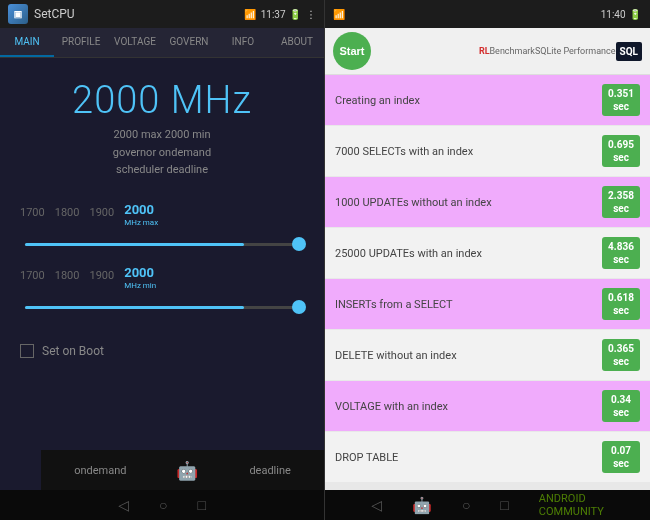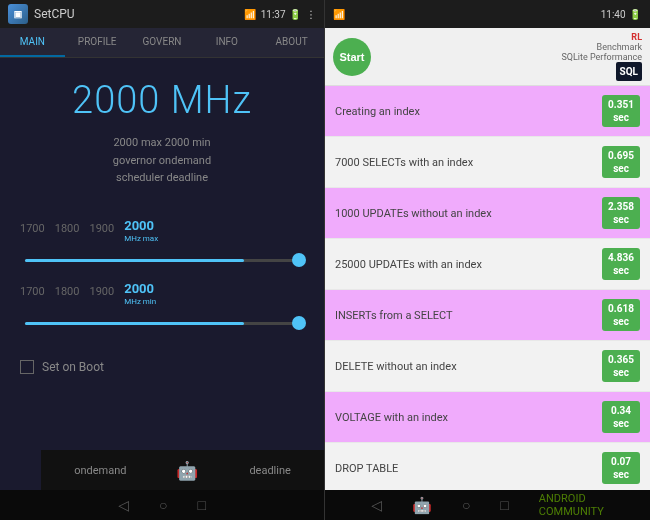--- a/index.html
+++ b/index.html
@@ -85,21 +85,20 @@
       border-bottom: 2px solid #0369a1;
     }
 
     .main-content {
       flex: 1;
       display: flex;
       flex-direction: column;
       align-items: center;
       padding: 20px 10px 10px;
       background: #1a1a2e;
-      gap: 8px;
     }
 
     .cpu-freq {
       font-size: 38px;
       color: #4fc3f7;
       font-weight: 300;
       letter-spacing: 1px;
     }
 
     .cpu-info {
@@ -267,22 +266,22 @@
       font-size: 11px;
       font-weight: bold;
       cursor: pointer;
       display: flex;
       align-items: center;
       justify-content: center;
     }
 
     .benchmark-title {
       display: flex;
-      flex-direction: column;
-      align-items: flex-end;
+      flex-direction: row;
+      align-items: center;
     }
 
     .benchmark-name {
       font-size: 9px;
       color: #666;
     }
 
     .sql-badge {
       background: #0f172a;
       color: white;
@@ -366,20 +365,21 @@
       <span>📶</span>
       <span>11:37</span>
       <span>🔋</span>
       <span>⋮</span>
     </div>
   </div>
 
   <div class="nav-bar">
     <div class="nav-item active">MAIN</div>
     <div class="nav-item">PROFILE</div>
+    <div class="nav-item">VOLTAGE</div>
     <div class="nav-item">GOVERN</div>
     <div class="nav-item">INFO</div>
     <div class="nav-item">ABOUT</div>
   </div>
 
   <div class="main-content">
     <div class="cpu-freq">2000 MHz</div>
     <div class="cpu-info">
       <span>2000 max 2000 min</span><br>
       <span>governor ondemand</span><br>

